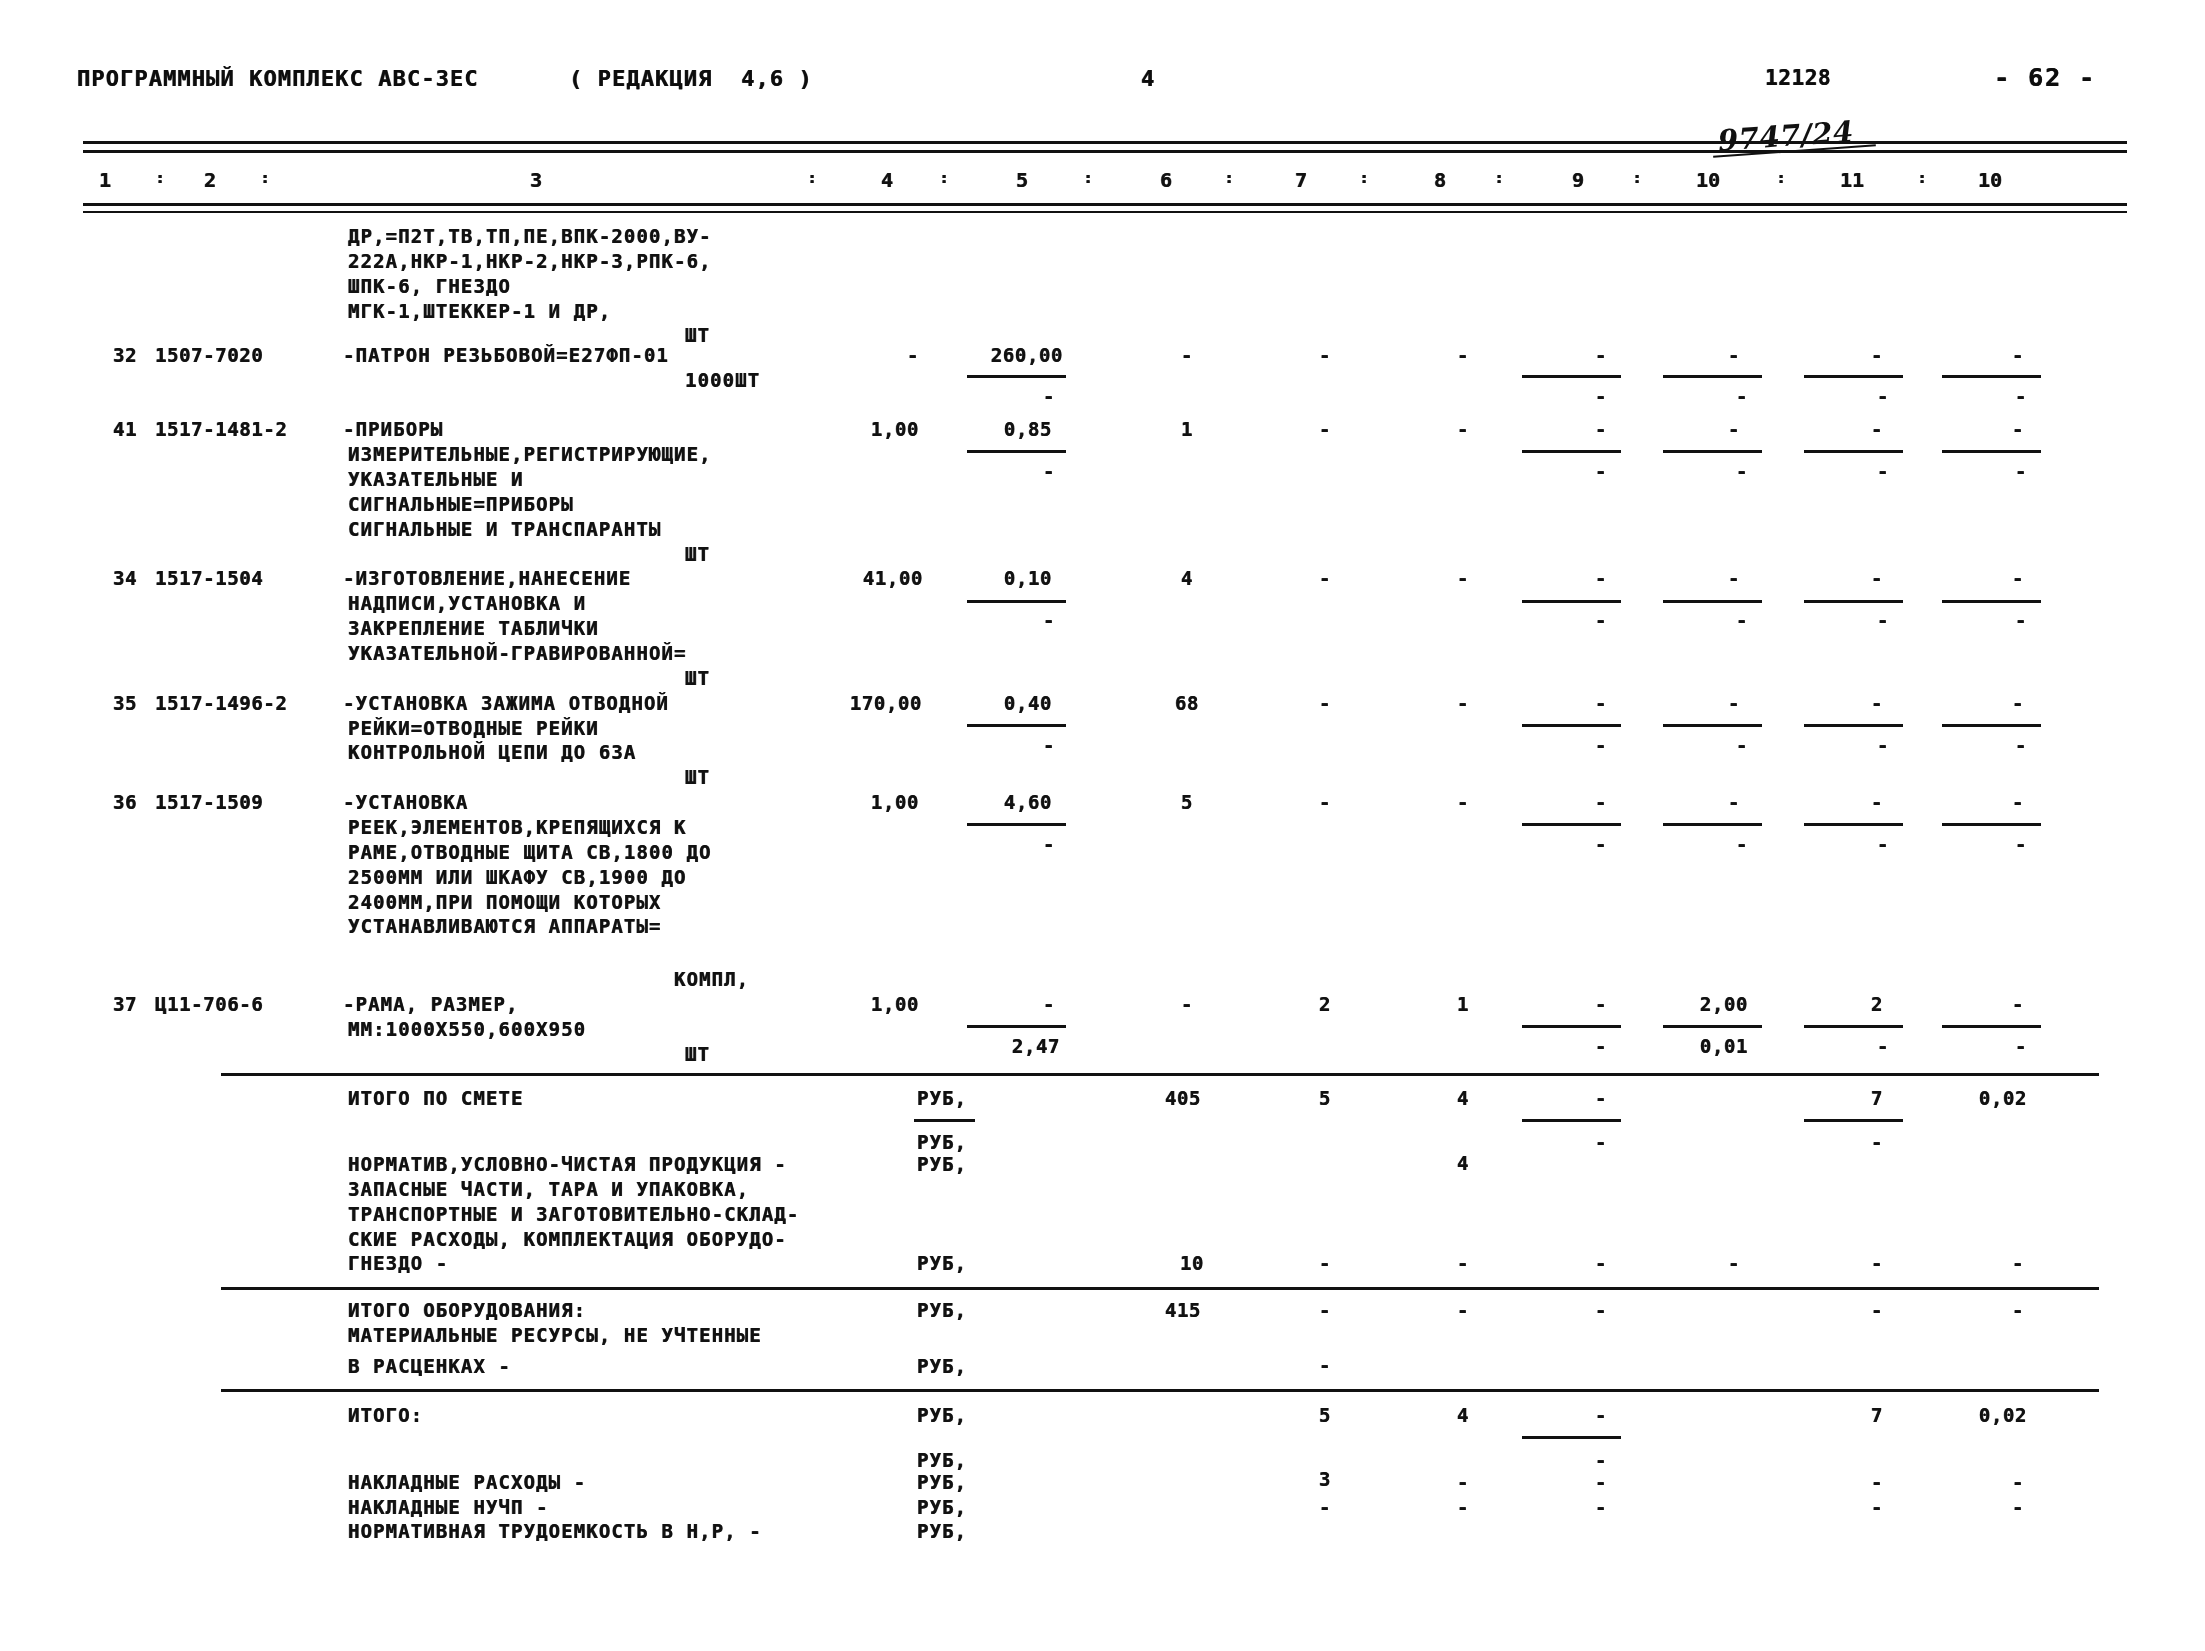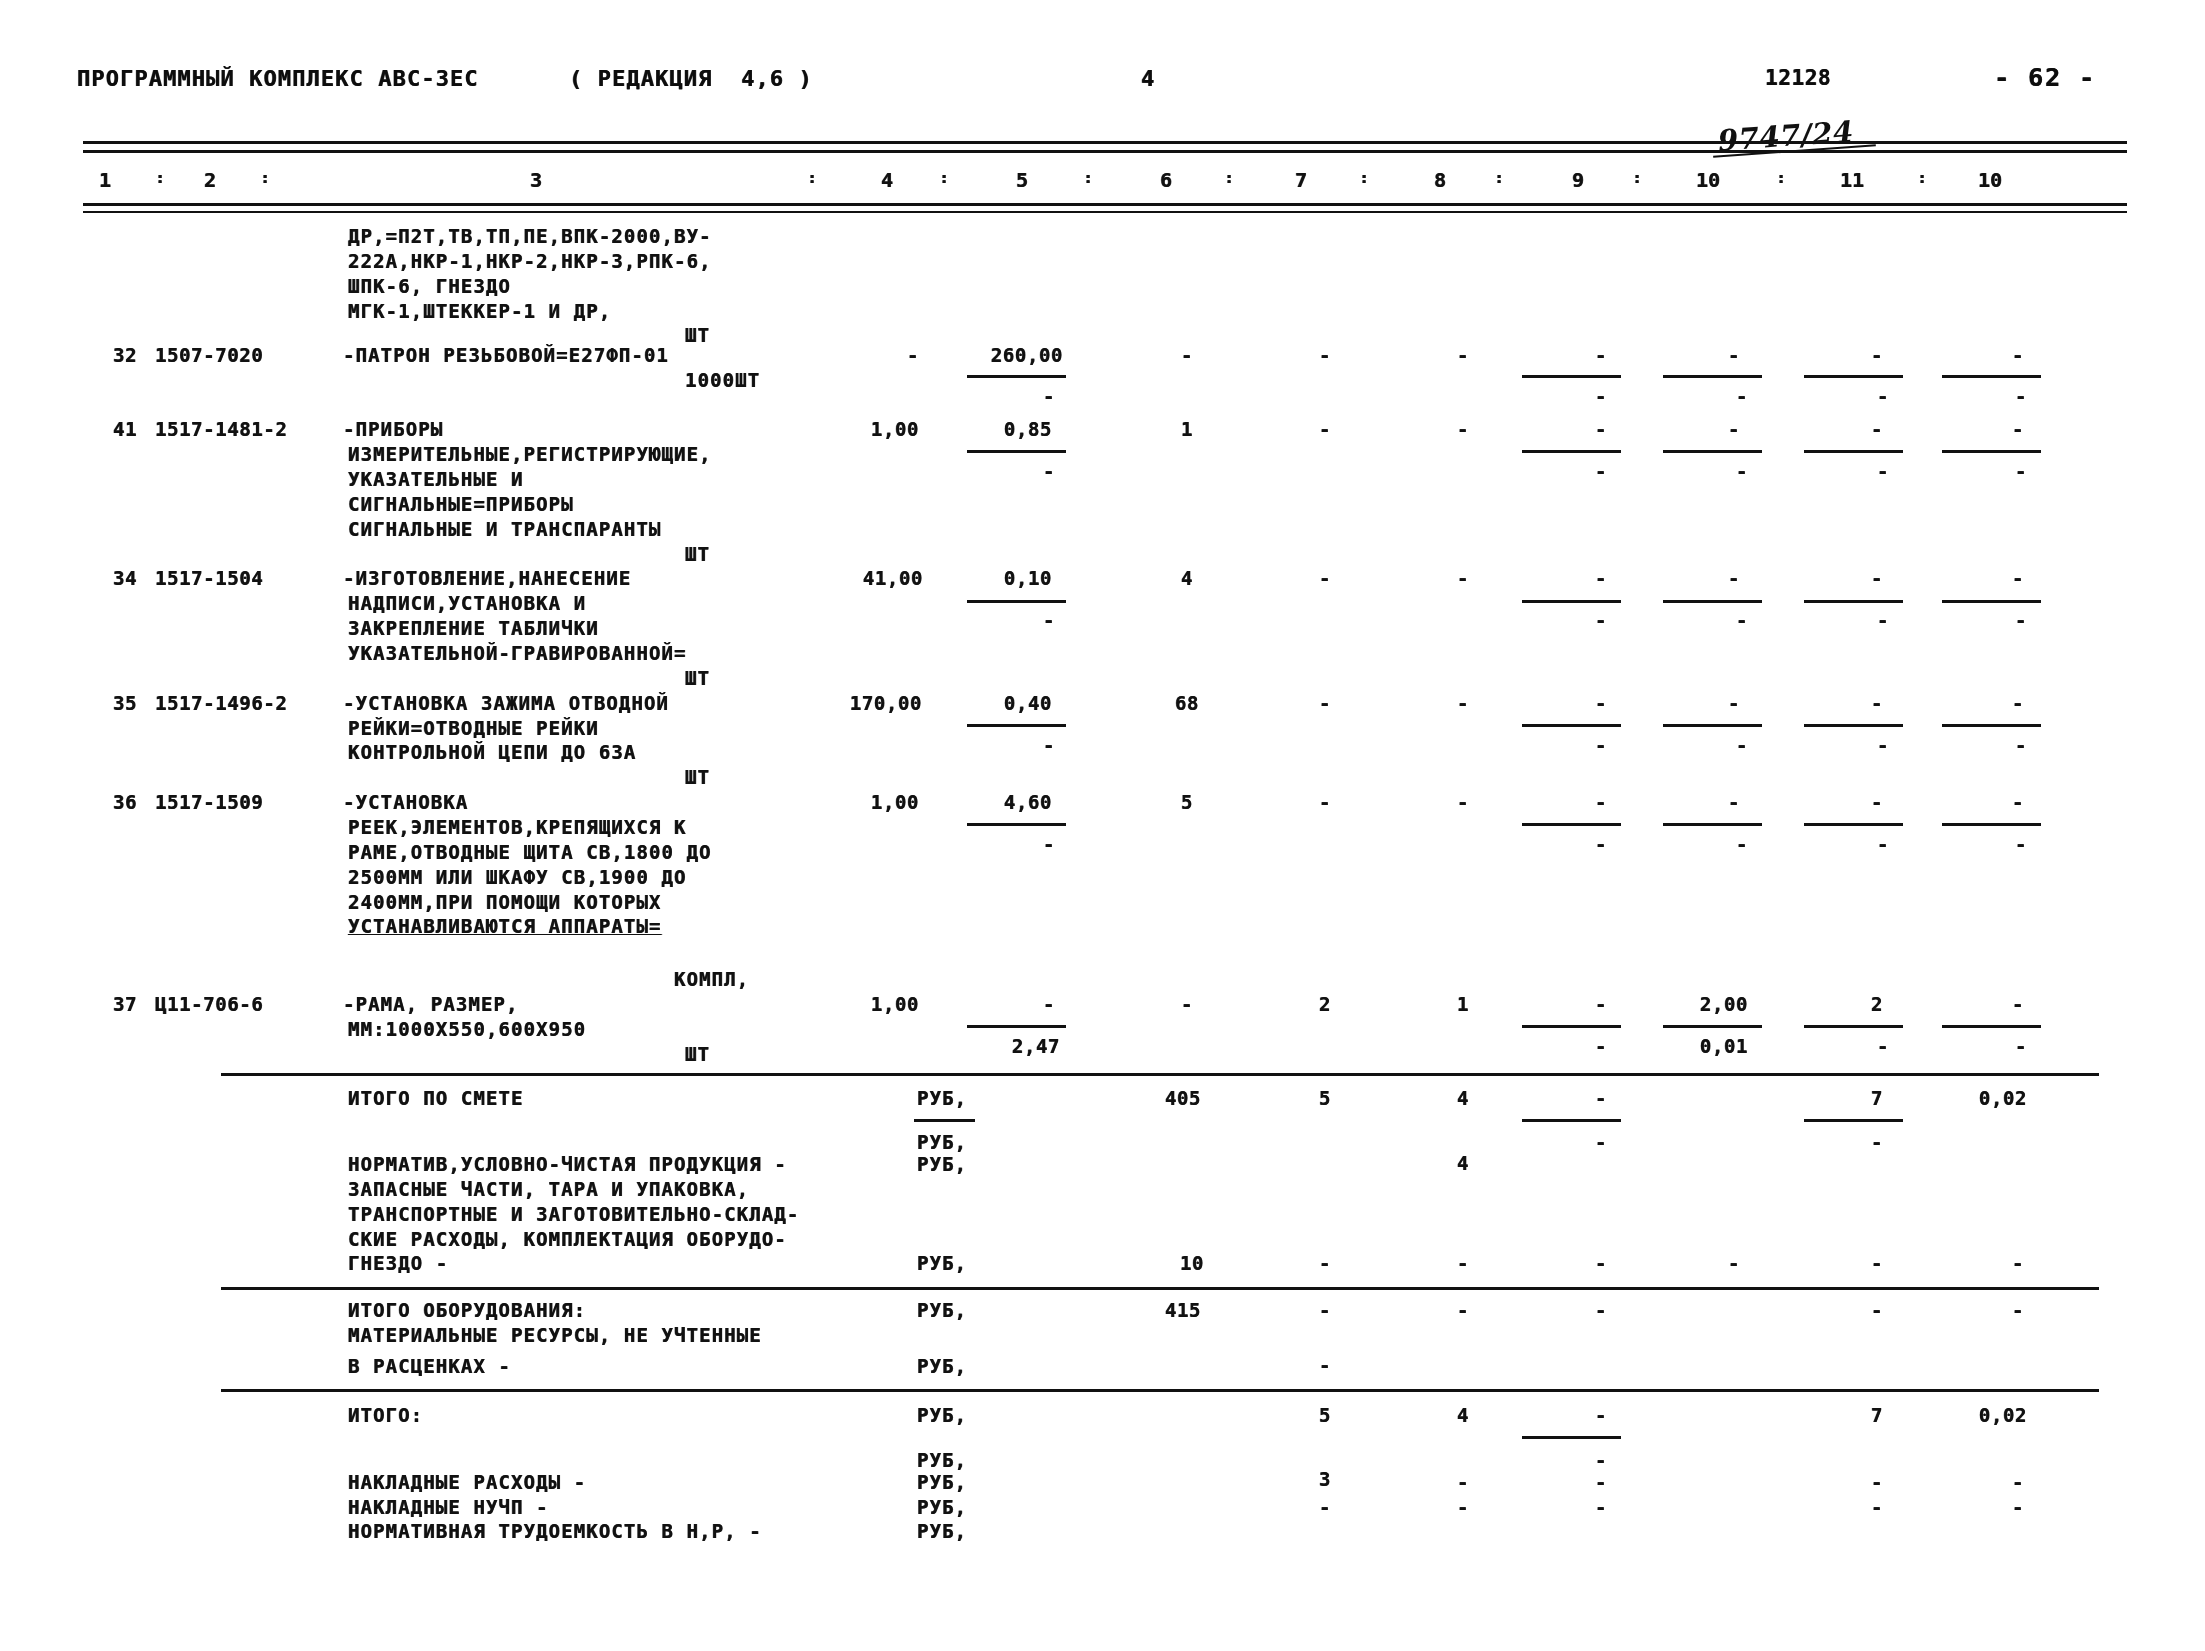--- a/index.html
+++ b/index.html
@@ -268,21 +268,21 @@
     <div class="cellv" style="left:1823px; top:730px; width:66px;">-</div>
     <div class="cellv" style="left:1961px; top:730px; width:66px;">-</div>
 
     <div class="row-num" style="left:113px; top:787px;">36</div>
     <div class="row-code" style="left:155px; top:787px;">1517-1509</div>
     <div class="row-desc" style="left:343px; top:787px;">-УСТАНОВКА</div>
     <div class="row-desc" style="left:348px; top:812px;">РЕЕК,ЭЛЕМЕНТОВ,КРЕПЯЩИХСЯ К</div>
     <div class="row-desc" style="left:348px; top:837px;">РАМЕ,ОТВОДНЫЕ ЩИТА СВ,1800 ДО</div>
     <div class="row-desc" style="left:348px; top:862px;">2500ММ ИЛИ ШКАФУ СВ,1900 ДО</div>
     <div class="row-desc" style="left:348px; top:887px;">2400ММ,ПРИ ПОМОЩИ КОТОРЫХ</div>
-    <div class="row-desc" style="left:348px; top:911px;text-decoration:underline;">УСТАНАВЛИВАЮТСЯ АППАРАТЫ=</div>
+    <div class="row-desc" style="left:348px; top:911px;">УСТАНАВЛИВАЮТСЯ АППАРАТЫ=</div>
     <div class="unit" style="left:674px; top:964px;">КОМПЛ,</div>
 
     <div class="cellv" style="left:853px; top:787px; width:66px;">1,00</div>
     <div class="cellv" style="left:975px; top:787px; width:77px;">4,60</div>
     <div class="rule short" style="left:967px; top:819px; width:99px;"></div>
     <div class="cellv" style="left:989px; top:829px; width:66px;">-</div>
 
     <div class="cellv" style="left:1138px; top:787px; width:55px;">5</div>
     <div class="cellv" style="left:1265px; top:787px; width:66px;">-</div>
     <div class="cellv" style="left:1403px; top:787px; width:66px;">-</div>

